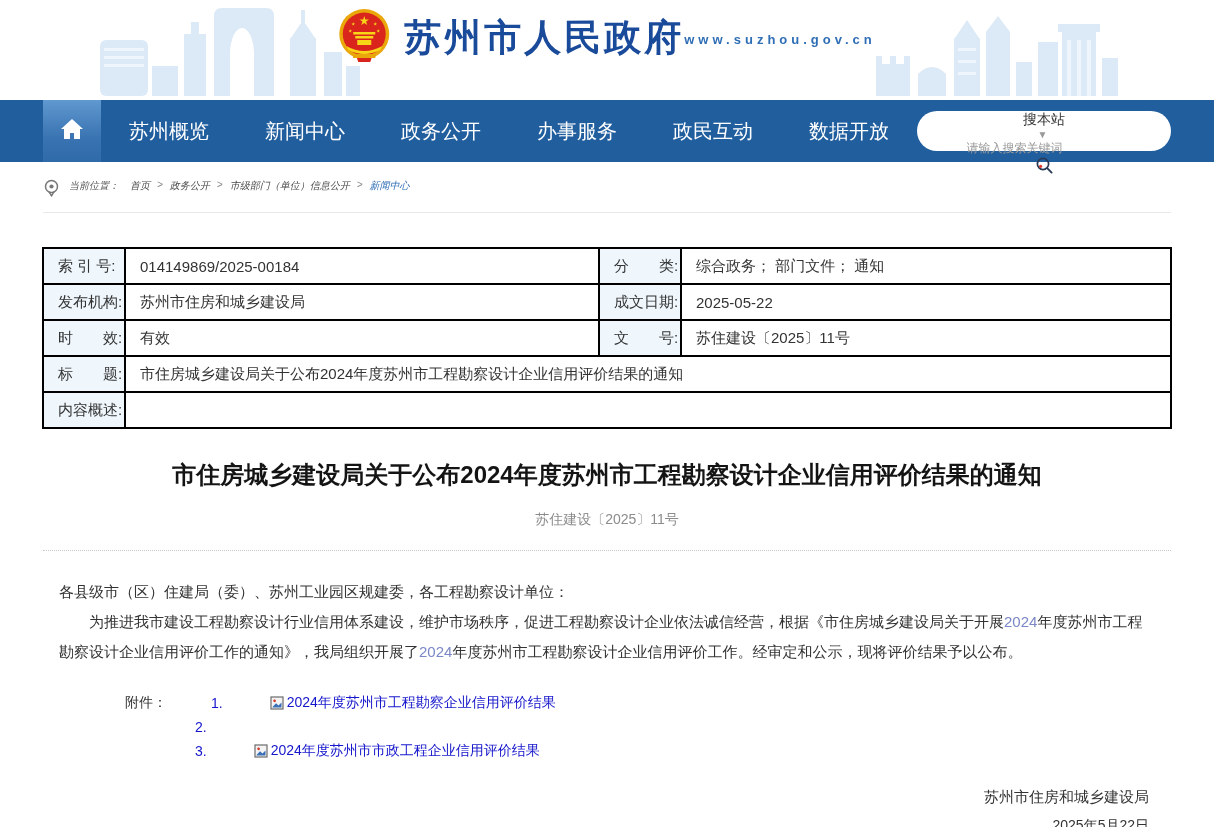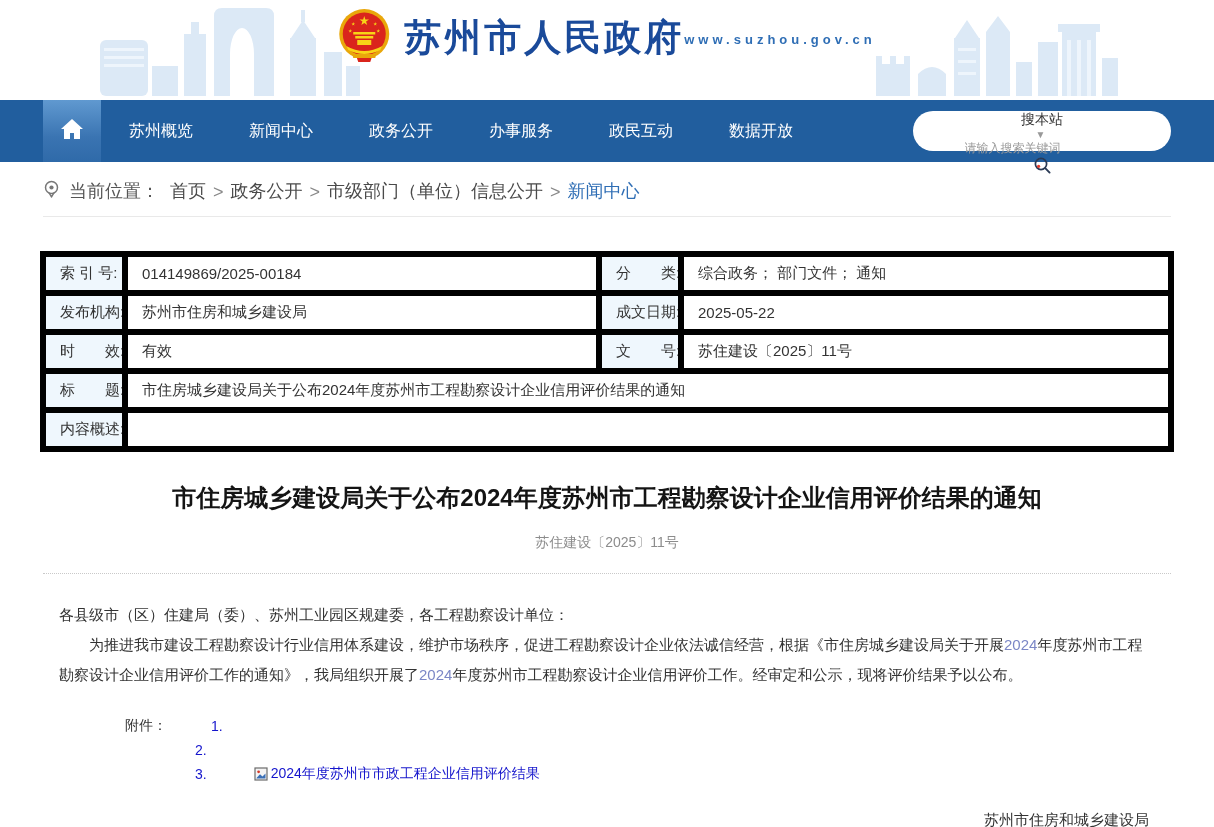--- a/index.html
+++ b/index.html
@@ -20,42 +20,42 @@
   .brand-text { display:flex; align-items:center; }
   .site-name { font-size:37px; font-weight:bold; color:#1a4a9a; letter-spacing:3px; line-height:1.3; }
   .site-url  { font-size:13px; font-weight:bold; color:#2f6eb5; letter-spacing:4px; margin-top:2px; }
 
   
   .nav { height:62px; background:#215e9e; }
   .nav-inner { width:1128px; margin:0 auto; height:62px; display:flex; align-items:center; }
   .home-tile { width:58px; height:62px; flex:0 0 58px; cursor:pointer;
     background:linear-gradient(180deg,#6099d0 0%,#3a74b2 60%,#2f6aa9 100%);
     display:flex; align-items:center; justify-content:center; }
-  .nav-item { color:#fff; font-size:16px; margin:0 28px; cursor:pointer; white-space:nowrap; }
+  .nav-item { color:#fff; font-size:20px; margin:0 28px; cursor:pointer; white-space:nowrap; }
   .search-pill { margin-left:auto; width:258px; height:40px; background:#fff; border-radius:20px;
     display:flex; align-items:center; padding:0 16px;flex-direction:column; }
   .search-scope { font-size:14px; color:#333; cursor:pointer; white-space:nowrap; }
   .search-caret { font-size:10px; color:#999; margin:0 10px 0 7px; cursor:pointer; }
   .search-input { border:none; outline:none; flex:1; min-width:0; font-size:12px; color:#333;
     background:transparent; font-family:inherit; }
   .search-input::placeholder { color:#9a9a9a; }
   .search-btn { cursor:pointer; display:flex; align-items:center; }
 
   
   .breadcrumb-bar { width:1128px; margin:0 auto; padding:17px 0 13px; display:flex;
-    align-items:flex-end; font-size:18px; color:#555; border-bottom:1px solid #e9e9e9; }
+    align-items:flex-start; font-size:10px; color:#555; border-bottom:1px solid #e9e9e9;font-style:italic; }
   .bc-label { margin:0 4px 0 9px; color:#555; }
   .bc-link { color:#4a4a4a; margin:0 7px; cursor:pointer; text-decoration:none; }
   .bc-link.current { color:#2f6eb5; }
   .bc-sep { color:#888; }
 
   
   .meta-table { width:1128px; margin:34px auto 0; border-collapse:collapse;
     font-size:15px; color:#333; table-layout:fixed; }
-  .meta-table td { border:6px solid #000000; padding:7px 14px; height:36px; overflow:hidden; }
+  .meta-table td { border:2px solid #000000; padding:7px 14px; height:36px; overflow:hidden; }
   .meta-table td.lbl { background:#eff7fd; white-space:nowrap; }
 
   
   .doc-title { margin-top:30px; text-align:center; font-size:24px; font-weight:bold; color:#141414; }
   .doc-number { margin-top:20px; text-align:center; font-size:14px; color:#8c8c8c; }
   .dotted-sep { width:1128px; margin:21px auto 0; border-bottom:1px dotted #c9c9c9; height:0; }
 
   .doc-body { width:1128px; margin:26px auto 0; font-size:15px; color:#333; line-height:30px; }
   .salutation { padding-left:16px;margin-top:23px; }
   .para { padding:0 16px; text-indent:2em; }
@@ -244,20 +244,30 @@
 
 <div class="doc-body">
   <div class="salutation">各县级市（区）住建局（委）、苏州工业园区规建委，各工程勘察设计单位：</div>
   <div class="para"><span>为推进我市建设工程勘察设计行业信用体系建设，维护市场秩序，促进工程勘察设计企业依法诚信经营，根据《市住房城乡建设局关于开展</span><span class="kw">2024</span><span>年度苏州市工程勘察设计企业信用评价工作的通知》，我局组织开展了</span><span class="kw">2024</span><span>年度苏州市工程勘察设计企业信用评价工作。经审定和公示，现将评价结果予以公布。</span></div>
 </div>
 
 <div class="attachments content-w">
   <div class="att-row">
     <span>附件：</span>
     <span class="att-num">1.</span>
+    <a class="att-link">
+      <span class="att-icon">
+        <svg width="14" height="14" viewBox="0 0 14 14">
+          <rect x="1" y="1" width="12" height="12" fill="#f4f4f4" stroke="#6b6b6b" stroke-width="1.2"></rect>
+          <circle cx="4.6" cy="4.8" r="1.4" fill="#d43b2a"></circle>
+          <path d="M2.5,11 L6,7.2 L8.5,9.6 L11.5,6.4 V11.5 H2.5 z" fill="#3b6fb5"></path>
+        </svg>
+      </span>
+      <span>2024年度苏州市工程勘察企业信用评价结果</span>
+    </a>
   </div>
   <div class="att-row indent">
     <span class="att-num">2.</span>
   </div>
   <div class="att-row indent">
     <span class="att-num">3.</span>
     <a class="att-link">
       <span class="att-icon">
         <svg width="14" height="14" viewBox="0 0 14 14">
           <rect x="1" y="1" width="12" height="12" fill="#f4f4f4" stroke="#6b6b6b" stroke-width="1.2"></rect>

